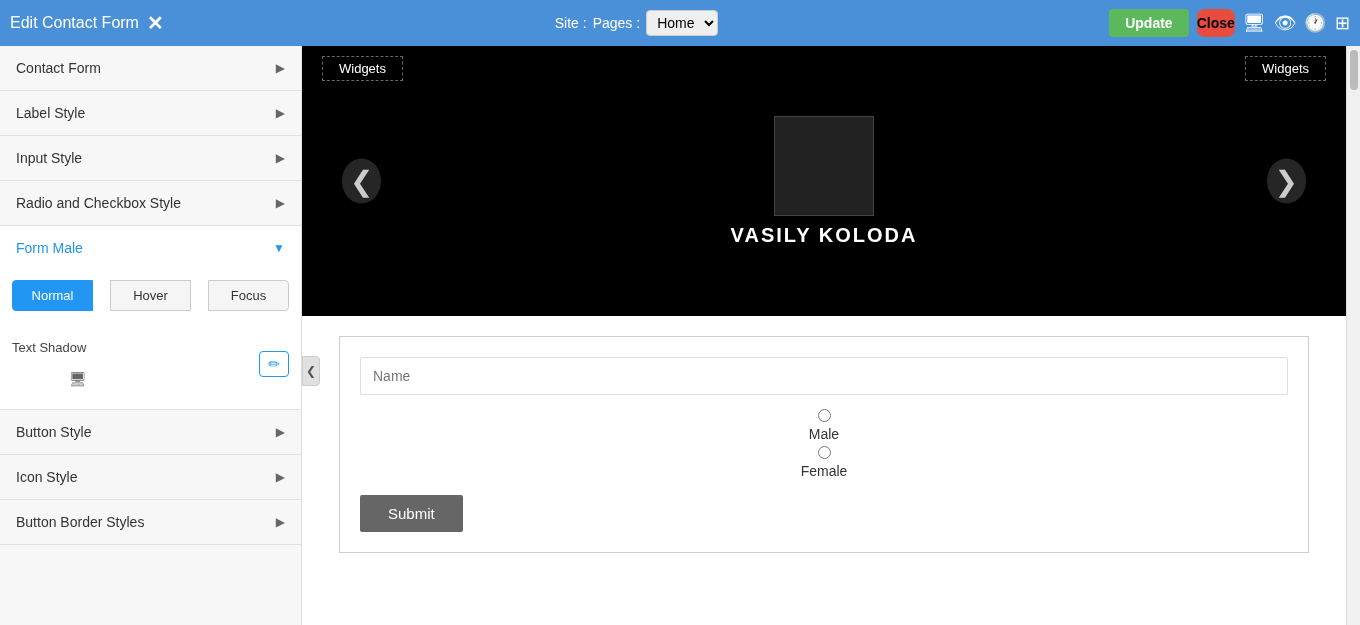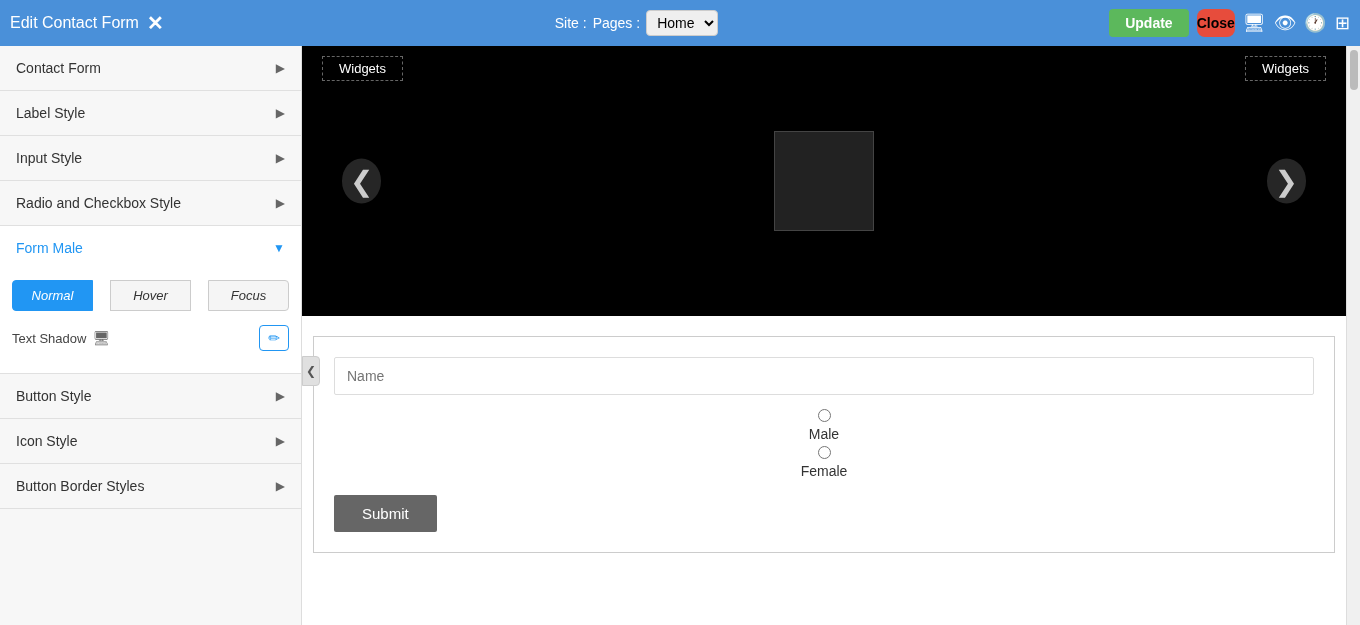--- a/index.html
+++ b/index.html
@@ -56,42 +56,42 @@
     }
     .sidebar-section-header.active {
       color: #2196f3;
       background: #fff;
     }
     .sidebar-section-header .chevron { font-size: 12px; color: #666; }
     .sidebar-section-header.active .chevron { color: #2196f3; }
 
     
     .sidebar-expanded { background: #fff; padding: 10px 12px; }
-    .state-tabs { display: flex; gap: 17px; margin-bottom: 14px; font-style: italic; }
+    .state-tabs { display: flex; gap: 17px; margin-bottom: 29px; }
     .state-tab {
       flex: 1; padding: 7px 0; text-align: center; border: 1px solid #ccc;
       background: #f5f5f5; color: #333; cursor: pointer; font-size: 13px;
     }
     .state-tab.active { background: #2196f3; color: white; border-color: #2196f3; }
     .state-tab:first-child { border-radius: 4px 0 0 4px; }
     .state-tab:last-child { border-radius: 0 4px 4px 0; }
 
     .field-row { display: flex; align-items: center; justify-content: space-between; margin-bottom: 12px; }
     .field-label { font-size: 13px; color: #444; }
     .field-select {
       display: flex; align-items: center; gap: 4px;
       border: 1px solid #ccc; border-radius: 4px; padding: 4px 8px;
       background: white; min-width: 130px; justify-content: space-between; cursor: pointer;
     }
     .field-select select {
       border: none; background: none; font-size: 13px; outline: none; width: 100%; cursor: pointer;
     }
 
     .text-shadow-row { display: flex; align-items: center; justify-content: space-between; margin-bottom: 12px; }
-    .text-shadow-label { font-size: 13px; color: #444; display: flex; align-items: center; gap: 6px; }
+    .text-shadow-label { font-size: 13px; color: #444; display: flex; align-items: flex-end; gap: 16px; flex-direction: column; }
     .monitor-icon { font-size: 14px; color: #666; }
     .pencil-btn {
       border: 1px solid #2196f3; background: white; color: #2196f3;
       padding: 4px 8px; border-radius: 4px; cursor: pointer; font-size: 14px;
     }
 
     
     .sidebar::-webkit-scrollbar { width: 6px; }
     .sidebar::-webkit-scrollbar-track { background: #f1f1f1; }
     .sidebar::-webkit-scrollbar-thumb { background: #ccc; border-radius: 3px; }
@@ -179,21 +179,21 @@
     }
     .carousel-name {
       color: white;
       font-size: 20px;
       font-weight: bold;
       letter-spacing: 2px;
     }
 
     
     .form-area {
-      margin: 20px 11px;
+      margin: 20px 37px;
       border: 1px solid #ccc;
       padding: 20px;
       background: #fff;
     }
     .form-name-input {
       width: 100%;
       padding: 10px 12px;
       font-size: 14px;
       border: 1px solid #ddd;
       border-radius: 2px;
@@ -341,20 +341,21 @@
 
     <div class="carousel-area">
       <div class="widgets-label-left">Widgets</div>
       <div class="widgets-label-right">Widgets</div>
 
       <button class="carousel-prev">❮</button>
       <button class="carousel-next">❯</button>
 
       <div class="carousel-content">
         <div class="carousel-image"></div>
+        <div class="carousel-name">VASILY KOLODA</div>
       </div>
     </div>
 
     <div class="form-area">
       <input class="form-name-input" type="text" placeholder="Name" value="" style="">
       <div class="radio-group">
         <input type="radio" name="gender" id="male" style="">
         <label for="male">Male</label>
         <input type="radio" name="gender" id="female" style="">
         <label for="female">Female</label>

